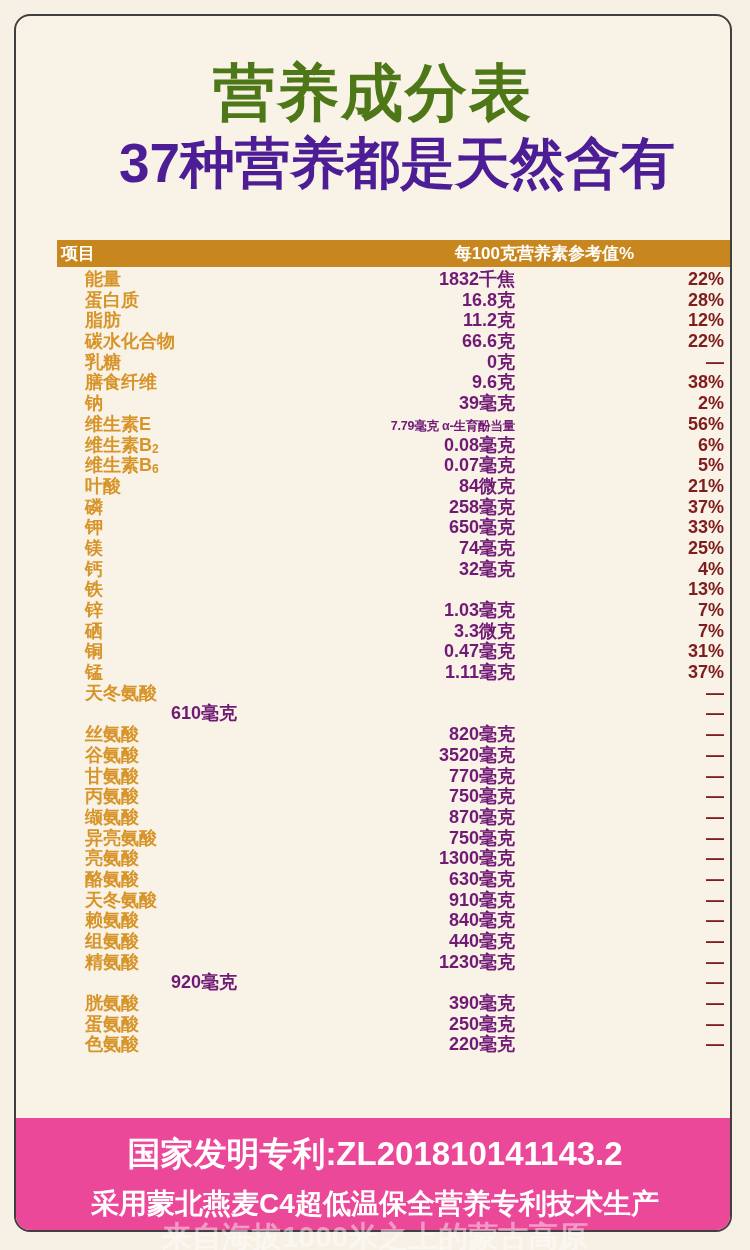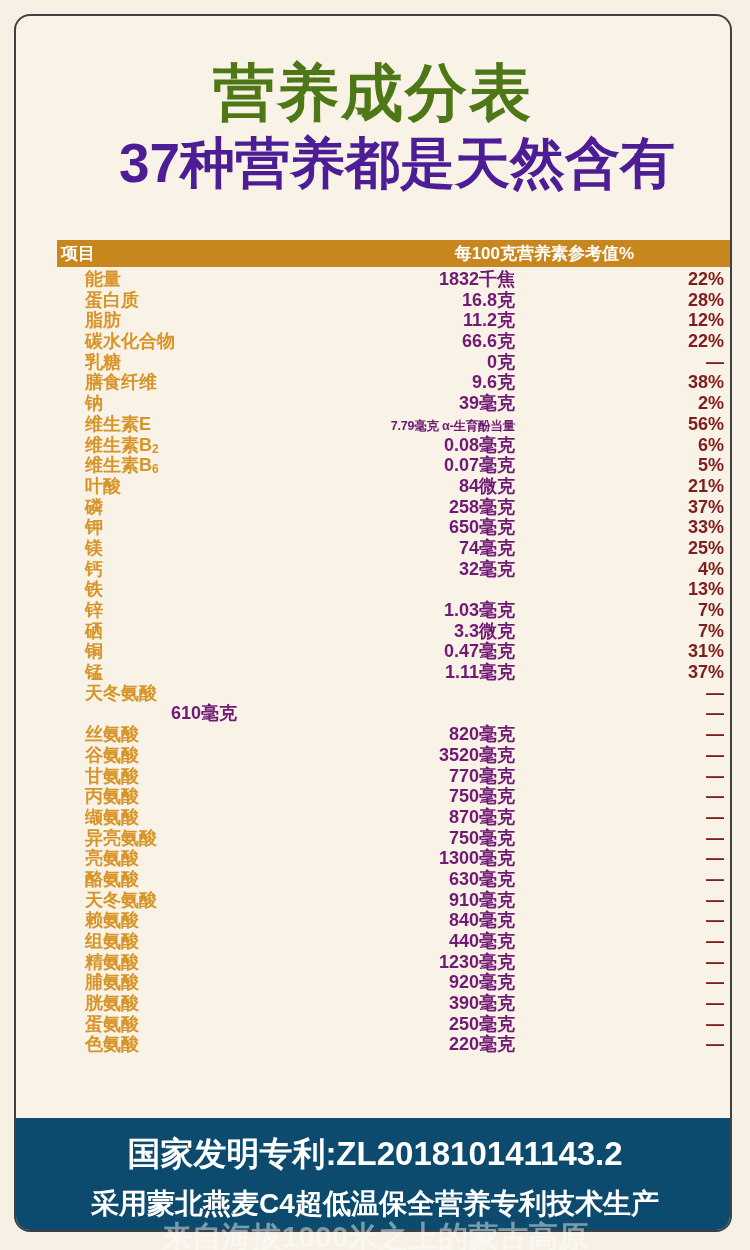--- a/index.html
+++ b/index.html
@@ -111,21 +111,21 @@
     font-weight:bold;
     white-space:nowrap;
     text-align:right;
   }
   
   #banner{
     position:absolute;
     left:0;bottom:0;
     width:718px;
     height:112px;
-    background:#0c4a6e;
+    background:#ec4899;
     color:#ffffff;
     text-align:center;
     box-sizing:border-box;
     padding-top:15px;
   }
   .banner-l1{
     font-size:33px;
     font-weight:bold;
     letter-spacing:0px;
     line-height:1.25;
@@ -330,21 +330,20 @@
           <div class="c-name">组氨酸</div>
           <div class="c-val">440毫克</div>
           <div class="c-nrv">—</div>
         </div>
         <div class="row">
           <div class="c-name">精氨酸</div>
           <div class="c-val">1230毫克</div>
           <div class="c-nrv">—</div>
         </div>
         <div class="row">
-          <div class="c-name">脯氨酸</div>
           <div class="c-val">920毫克</div>
           <div class="c-nrv">—</div>
         </div>
         <div class="row">
           <div class="c-name">胱氨酸</div>
           <div class="c-val">390毫克</div>
           <div class="c-nrv">—</div>
         </div>
         <div class="row">
           <div class="c-name">蛋氨酸</div>

